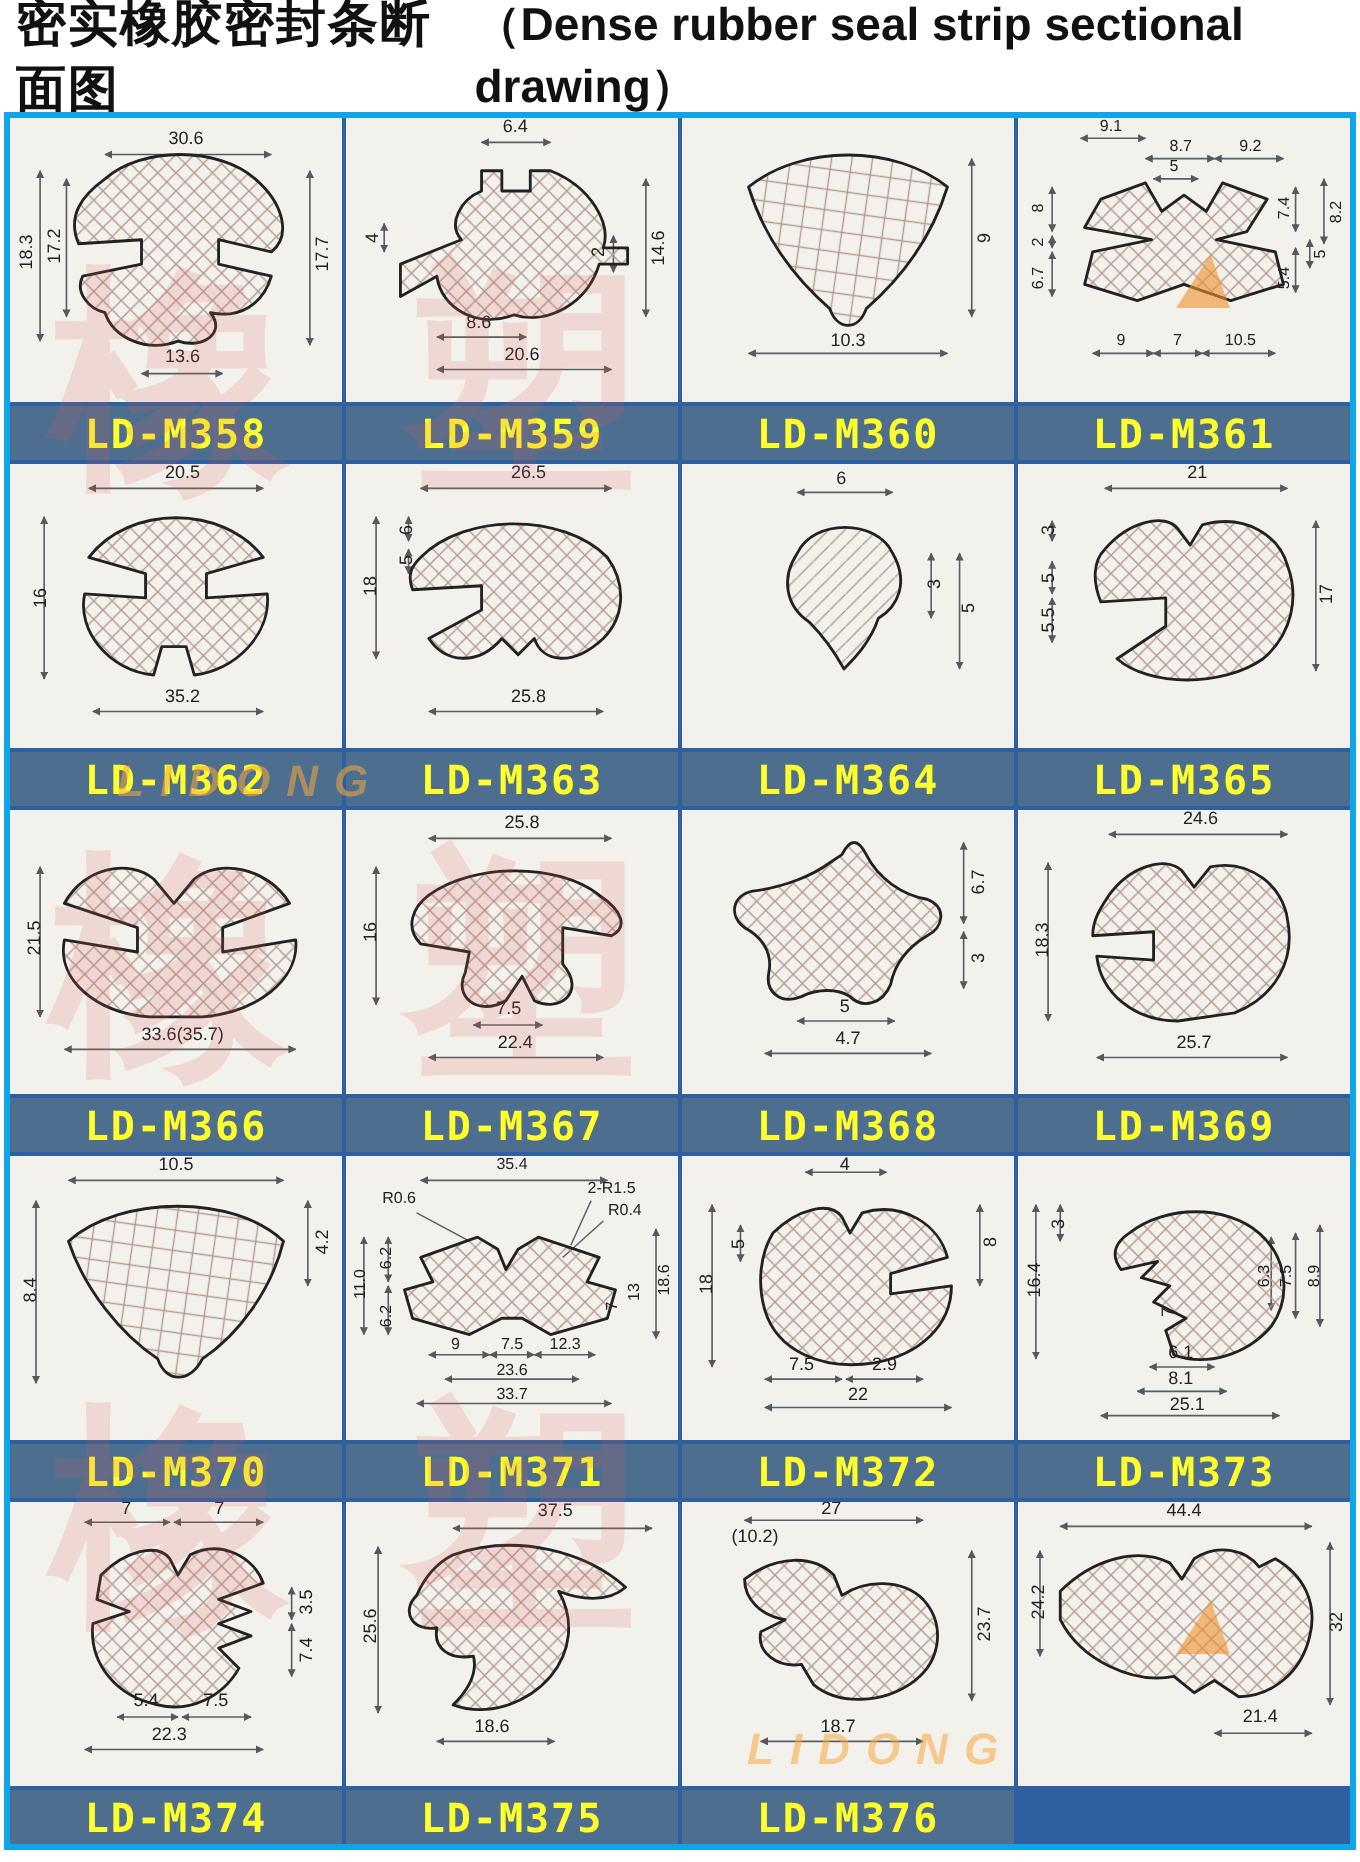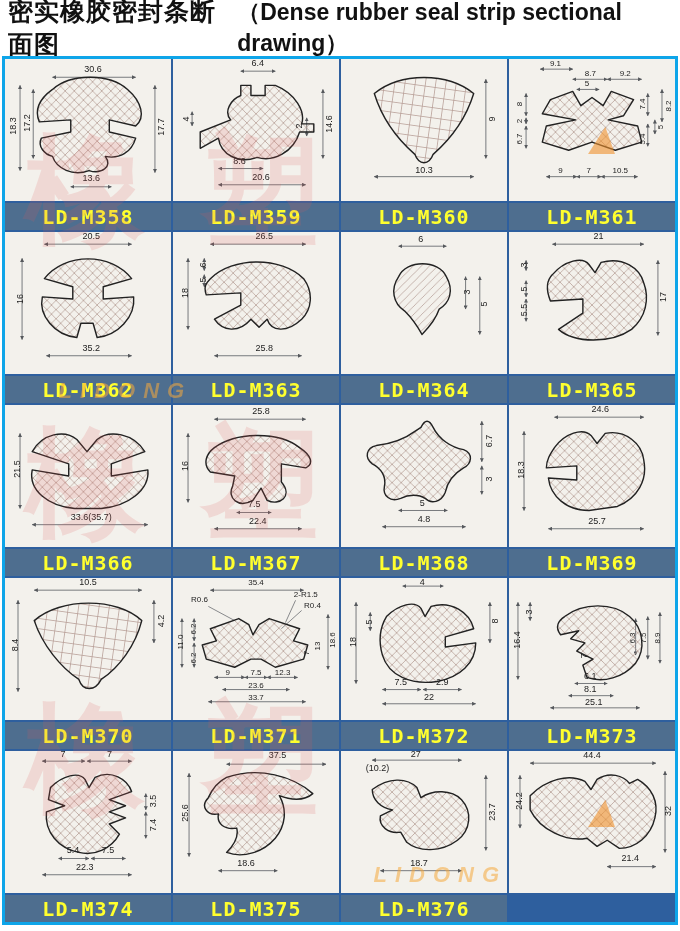--- a/index.html
+++ b/index.html
@@ -216,21 +216,21 @@
     <svg class="draw" viewBox="0 0 162 140">
       <line class="dl" x1="138" y1="16" x2="138" y2="56"></line>
         <line class="dl" x1="138" y1="60" x2="138" y2="88"></line>
       <line class="dl" x1="56" y1="104" x2="104" y2="104"></line>
         <line class="dl" x1="40" y1="120" x2="122" y2="120"></line>
       <path class="pf" d="M78,22 C82,14 86,14 90,22 C96,34 108,42 120,44 C130,48 128,58 120,62 C110,68 104,76 102,86 C98,96 88,98 82,92 C76,88 66,88 58,92 C48,96 40,90 42,80 C44,70 38,62 30,58 C22,52 24,42 34,40 C50,38 64,32 72,26 Z"></path>
     </svg>
     <span class="dim v" style="left:89%;top:25%">6.7</span>
     <span class="dim v" style="left:89%;top:52%">3</span>
     <span class="dim" style="left:49%;top:69%">5</span>
-    <span class="dim" style="left:50%;top:80%">4.8</span>
+    <span class="dim" style="left:50%;top:80%">4.7</span>
   </div>
   <div class="cell">
     <svg class="draw" viewBox="0 0 162 140">
       <line class="dl" x1="44" y1="12" x2="132" y2="12"></line>
         <line class="dl" x1="14" y1="26" x2="14" y2="104"></line>
       <line class="dl" x1="38" y1="122" x2="132" y2="122"></line>
       <path class="pf" d="M44,42 C54,28 72,22 80,30 L86,38 L94,28 C114,24 130,38 132,54 C136,74 126,92 106,100 L78,104 C56,104 40,90 38,72 L66,74 L66,60 L36,62 C36,54 40,48 44,42 Z"></path>
     </svg>
     <span class="dim" style="left:55%;top:3%">24.6</span>
     <span class="dim v" style="left:7%;top:46%">18.3</span>

